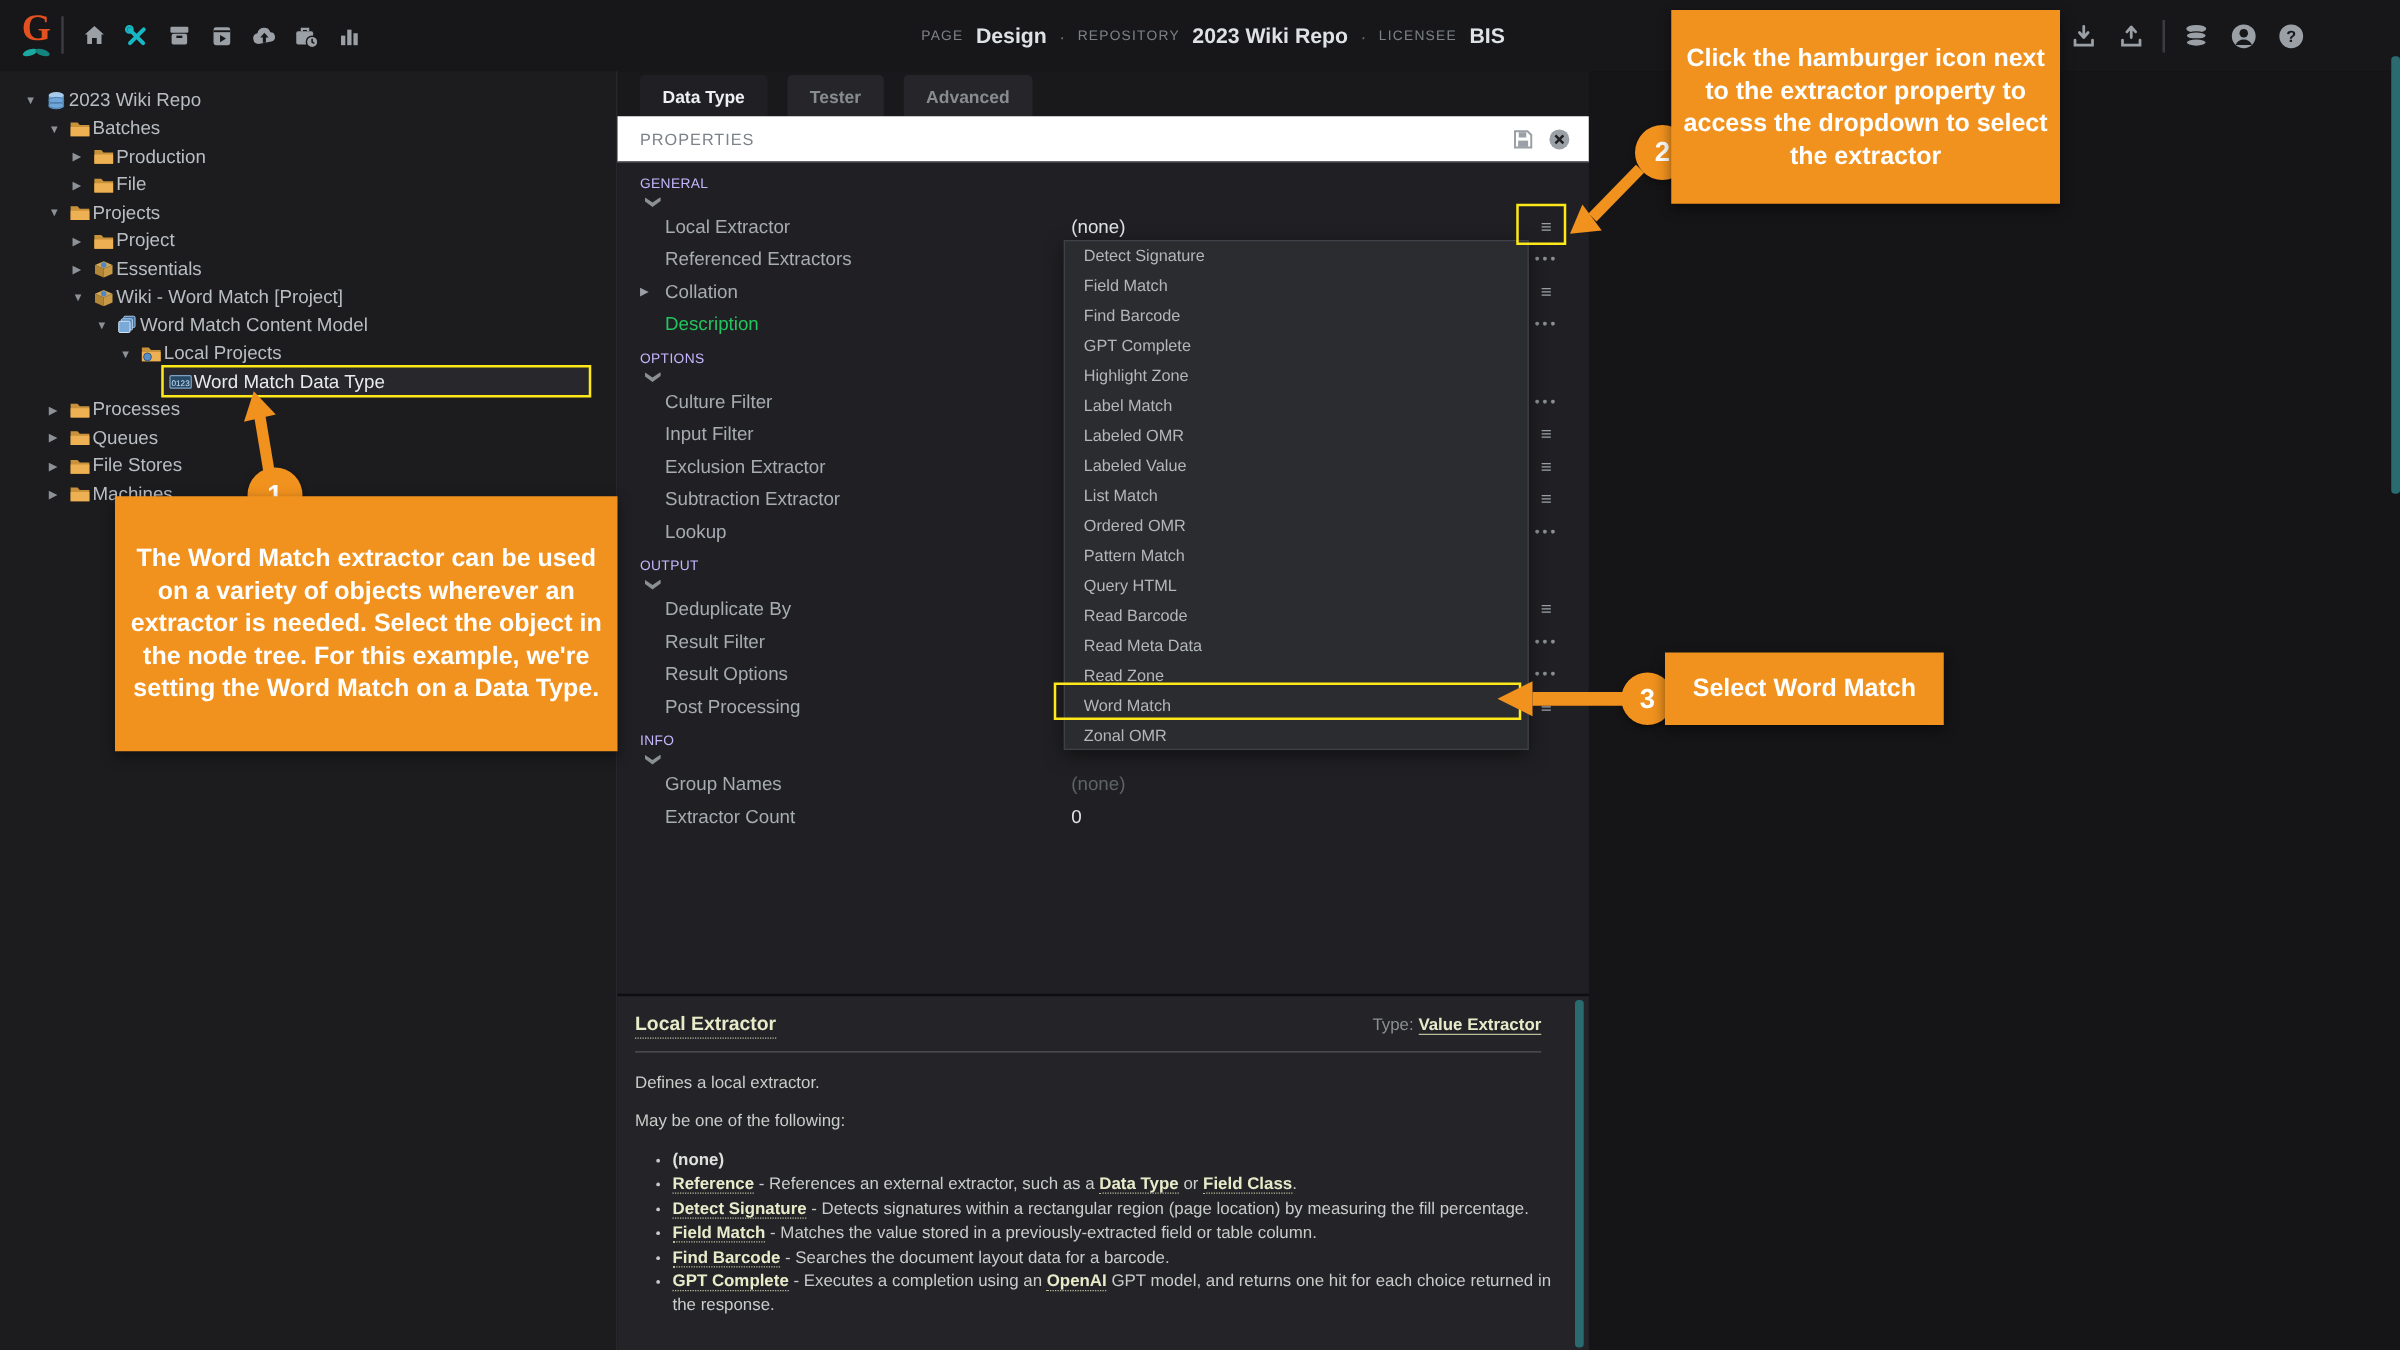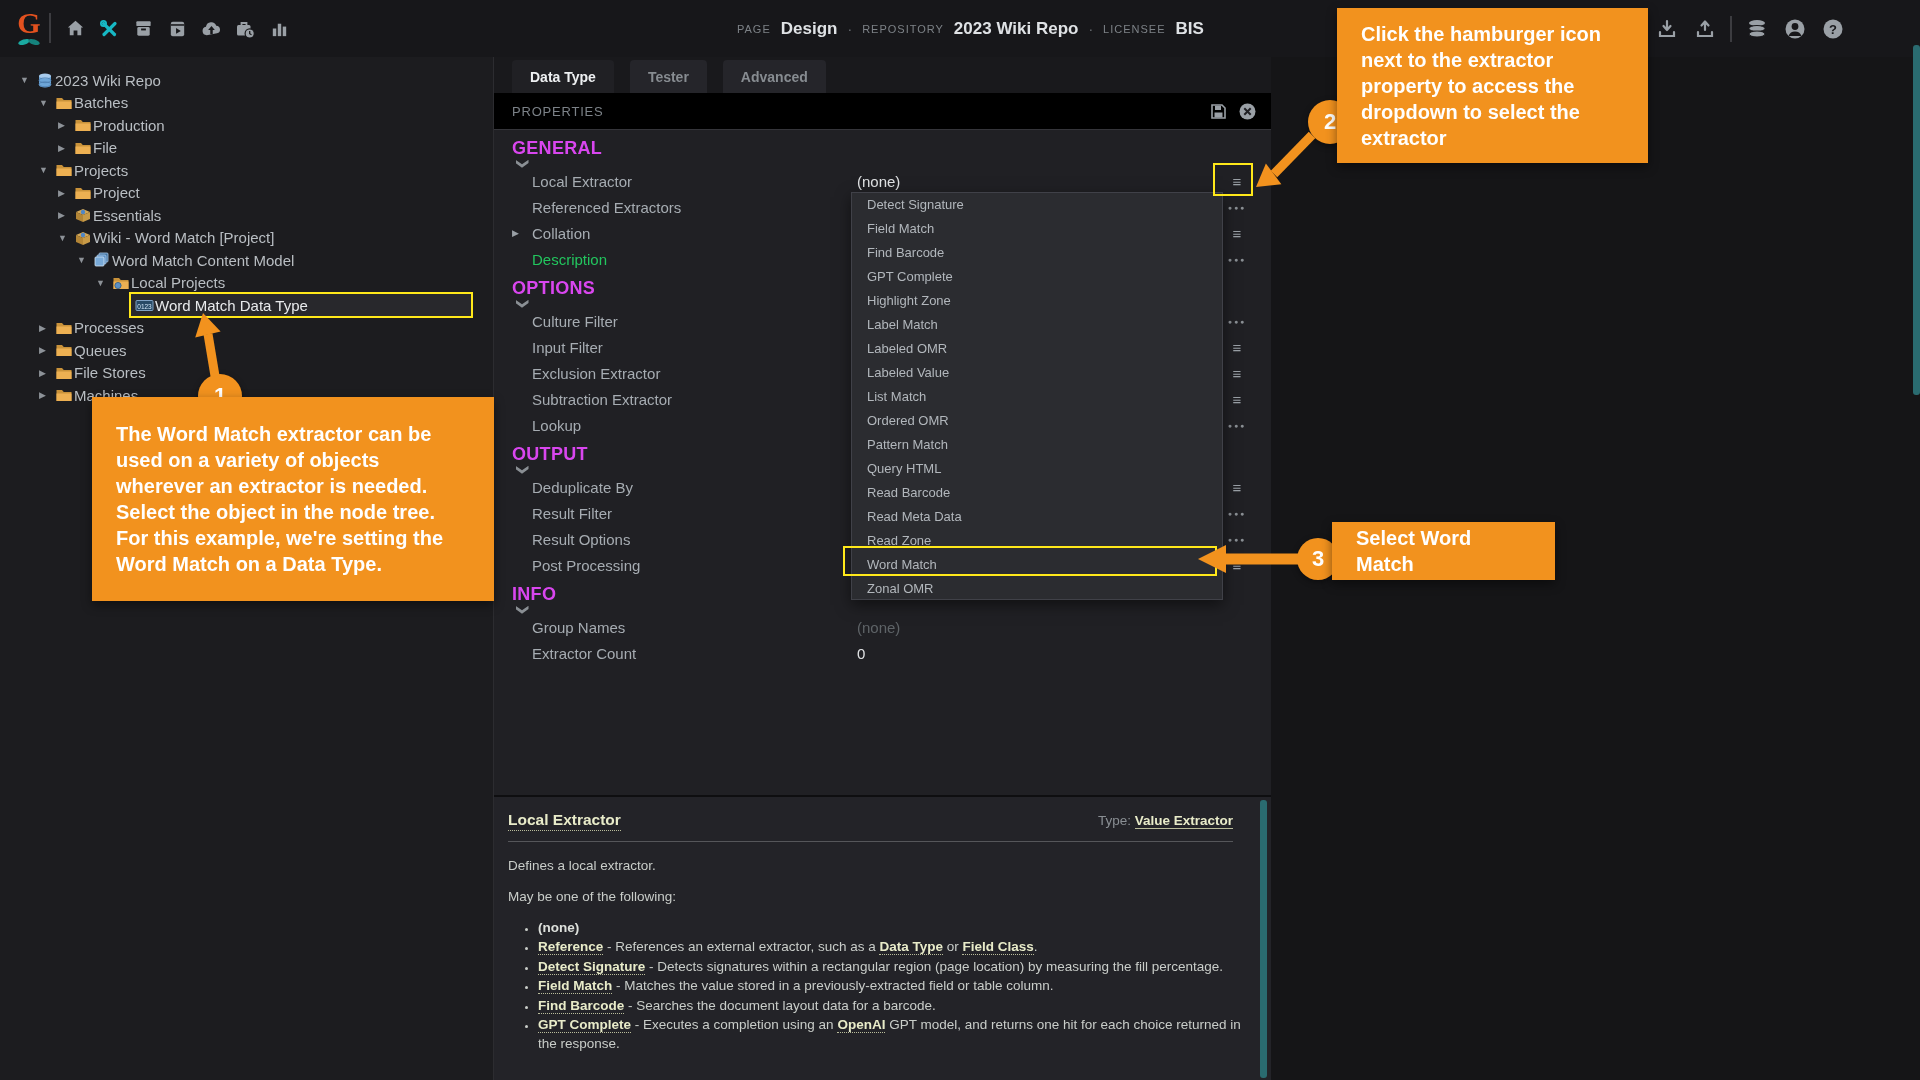--- a/index.html
+++ b/index.html
@@ -29,32 +29,32 @@
   .tlabel { padding-left:1px; }
   .tsel { display:flex; align-items:center; flex:1; margin:-2px 20px -2px -2px; height:26px;
           background:#28282c; border:2px solid #ffe81a; color:#e8eaec; padding-left:4px; }
 
   
   #main-panel { position:absolute; left:494px; top:57px; width:777px; height:1023px; background:#19191c; }
   #tabstrip { position:absolute; left:0; top:0; width:777px; height:36px; display:flex; align-items:flex-end; padding-left:18px; gap:16px; }
   .tab { height:33px; display:flex; align-items:center; padding:0 18px; font-size:14px; font-weight:bold;
          color:#878c91; background:#25252a; border-radius:4px 4px 0 0; }
   .tab.active { background:#202024; color:#eef0f2; }
-  #props-bar { position:absolute; left:0; top:36px; width:777px; height:37px; background:#000000;
+  #props-bar { position:absolute; left:0; top:36px; width:777px; height:37px; background:#ffffff;
                border-bottom:1px solid #35353a; display:flex; align-items:center; padding:0 14px 0 18px;gap:42px; }
   #props-title { font-size:13px; color:#7c8288; letter-spacing:.8px; flex:1; }
   #props-actions { display:flex; gap:10px; align-items:center; }
   #props-scroll { position:absolute; left:0; top:73px; width:777px; height:665px; background:#202024; padding-top:8px; }
   #help-panel { position:absolute; left:0; top:738px; width:777px; height:285px; background:#232328;
                 border-top:2px solid #0e0e10; padding:14px 26px 0 14px; }
 
   .psection-h { height:30px; display:grid; grid-template-columns:20px 325px 1fr 44px; align-items:center;
                 margin-top:6px; padding-left:18px; padding-right:12px; }
   .psection-h:first-child { margin-top:0; }
-  .psection-title { grid-column:2 / span 2; font-size:18px; font-weight:bold; color:#d946ef; letter-spacing:.3px; margin-left:-20px; }
+  .psection-title { grid-column:2 / span 2; font-size:11px; font-weight:normal; color:#c4b5fd; letter-spacing:.3px; margin-left:-20px; }
   .prow { height:26px; display:grid; grid-template-columns:20px 325px 1fr 44px; align-items:center;
           padding-left:18px; padding-right:12px; }
   .prow .pexp { font-size:9px; color:#9aa0a6; }
   .plabel { font-size:15px; color:#a6acb2; }
   .plabel.dim { color:#22c55e; }
   .pvalue { font-size:15px; color:#e0e2e4; }
   .pvalue.dim { color:#5e6367; }
   .pedit { display:flex; justify-content:center; align-items:center; color:#9aa0a6; }
   .glyph-menu { font-size:15px; color:#9aa0a6; line-height:1; }
   .glyph-dots { font-size:7px; letter-spacing:2px; color:#8a8f94; line-height:1; }
@@ -83,22 +83,22 @@
   #help-list li { font-size:13.5px; color:#c9cdc9; line-height:19.4px; max-width:710px; }
   #help-list li::marker { color:#c9cdc9; font-size:11px; }
   .seg-bold { font-weight:bold; color:#dde0dc; }
   .seg-link { font-weight:bold; color:#e8ebc9; border-bottom:1px dotted #b9bc9a; }
 
   
   .co-circle { position:absolute; border-radius:50%; background:#F2921E; color:#fff; font-weight:bold;
                display:flex; align-items:center; justify-content:center; font-size:22px; z-index:36;
                box-shadow:0 2px 6px rgba(0,0,0,.4); }
   .co-box { position:absolute; background:#F2921E; color:#fff; font-weight:bold; font-size:20px; line-height:26px;
-            display:flex; align-items:center; justify-content:center; z-index:37;
-            box-shadow:0 4px 10px rgba(0,0,0,.45); padding:8px 24px; }
+            text-align:center; display:flex; align-items:center; justify-content:center; z-index:37;
+            box-shadow:0 4px 10px rgba(0,0,0,.45); padding:8px 4px; }
   #arrows { position:absolute; left:0; top:0; width:1920px; height:1080px; z-index:38; pointer-events:none; }
 
   .icn { display:inline-flex; }
 </style>
 </head>
 <body>
 
 <div id="app">
 
   <div id="topbar">

